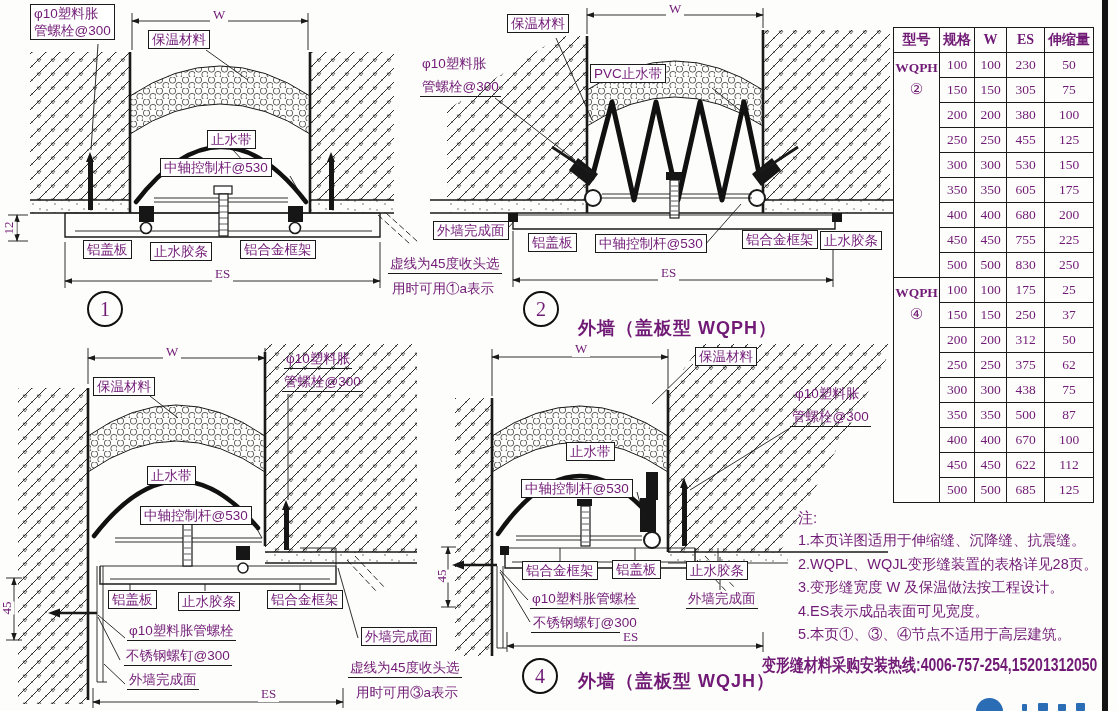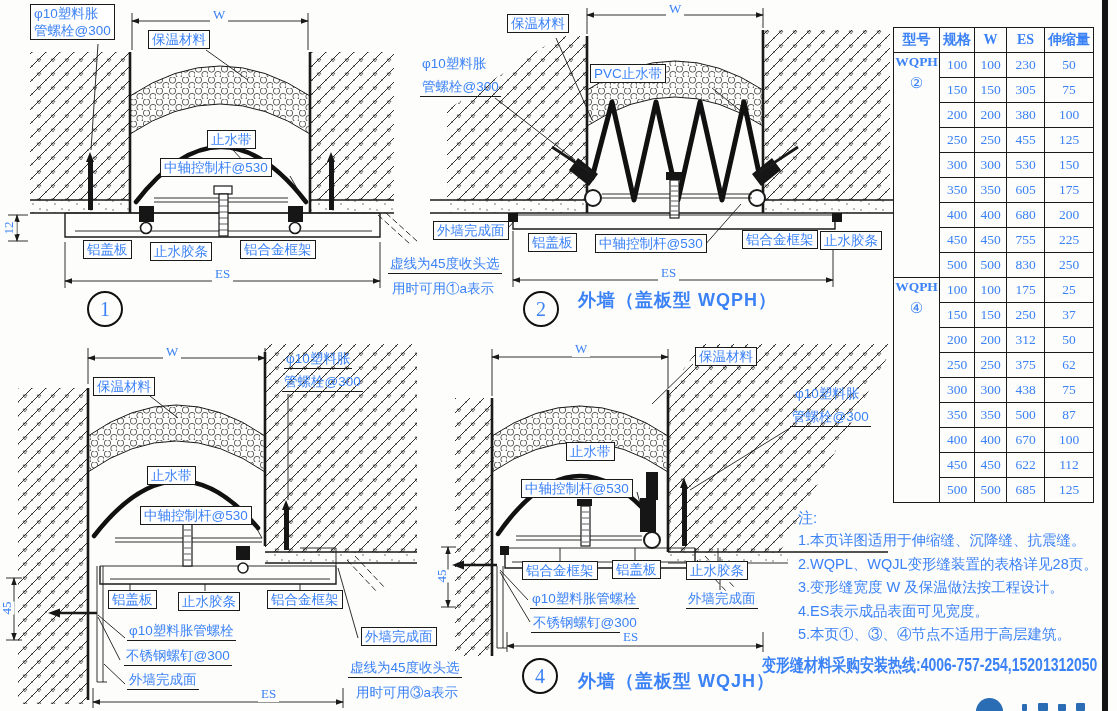--- a/index.html
+++ b/index.html
@@ -1,17 +1,17 @@
 <!DOCTYPE html>
 <html><head>
 <meta charset="utf-8">
 <style>
   html,body{margin:0;padding:0;background:#888;}
   .sheet{position:relative;width:1117px;height:711px;background:#fdfdfb;overflow:hidden;
-         font-family:"Liberation Sans",sans-serif;color:#3b82f6;}
+         font-family:"Liberation Sans",sans-serif;color:#701a75;}
   .linework{position:absolute;left:0;top:0;}
   
   .lbl{position:absolute;border:1px solid #1a1a1a;background:#fff;padding:0 3px;
        font-size:13.5px;line-height:17px;white-space:nowrap;}
   
   .txt{position:absolute;font-size:13.5px;line-height:17px;white-space:nowrap;background:transparent;}
   .u{border-bottom:1px solid #1a1a1a;padding:0 2px 1px 2px;}
   .dim{position:absolute;font-family:"Liberation Serif",serif;font-size:13px;
        background:#fdfdfb;padding:0 3px;white-space:nowrap;}
   .vdim{position:absolute;font-family:"Liberation Serif",serif;font-size:13px;
@@ -21,21 +21,21 @@
         font-family:"Liberation Serif",serif;font-size:20px;background:#fdfdfb;}
   .dtitle{position:absolute;font-size:18px;font-weight:bold;letter-spacing:1px;white-space:nowrap;}
   .notes{position:absolute;left:798px;top:506px;width:312px;font-size:14.5px;line-height:23.4px;white-space:nowrap;}
   .notes .nt{font-size:15px;}
   
   .spec-wrap{position:absolute;left:893px;top:27px;}
   table.spec{border-collapse:collapse;table-layout:fixed;font-family:"Liberation Serif",serif;}
   table.spec th,table.spec td{border:1px solid #1a1a1a;text-align:center;padding:0;
         font-size:13.5px;height:24px;background:#fdfdfb;}
   table.spec th{font-weight:bold;font-size:14px;}
-  table.spec td.model{vertical-align:top;font-weight:bold;padding-top:1px;}
+  table.spec td.model{vertical-align:top;font-weight:bold;padding-top:7px;}
   table.spec td.model .ref{font-weight:normal;font-size:15px;margin-top:4px;}
   .hotline{position:absolute;left:762px;top:653px;font-size:17.5px;font-weight:bold;
            white-space:nowrap;transform:scaleX(.8);transform-origin:left top;letter-spacing:0;}
   .border-bar{position:absolute;left:1102px;top:0;width:6px;height:711px;background:#141414;}
   .logo-circle{position:absolute;left:976px;top:698px;width:27px;height:27px;border-radius:50%;}
   .logo-mark{position:absolute;border-radius:1px;}
 </style>
 </head>
 <body>
 
@@ -221,21 +221,21 @@
   <div class="txt u" style="left:420px;top:78px;">管螺栓@300</div>
   <div class="lbl" style="left:433px;top:221px;">外墙完成面</div>
   <div class="txt u" style="left:388px;top:255px;">虚线为45度收头选</div>
   <div class="txt" style="left:392px;top:280px;">用时可用①a表示</div>
   <div class="lbl" style="left:528px;top:233px;">铝盖板</div>
   <div class="lbl" style="left:595px;top:234px;">中轴控制杆@530</div>
   <div class="lbl" style="left:742px;top:230px;">铝合金框架</div>
   <div class="lbl" style="left:820px;top:231px;">止水胶条</div>
   <div class="dim" style="left:658px;top:265px;">ES</div>
   <div class="circ" style="left:523px;top:291px;">2</div>
-  <div class="dtitle" style="left:578px;top:288px;">外墙（盖板型 WQPH）</div>
+  <div class="dtitle" style="left:578px;top:316px;">外墙（盖板型 WQPH）</div>
 
   <div class="dim" style="left:163px;top:344px;">W</div>
   <div class="lbl" style="left:93px;top:377px;">保温材料</div>
   <div class="txt u" style="left:284px;top:350px;">φ10塑料胀</div>
   <div class="txt u" style="left:282px;top:373px;">管螺栓@300</div>
   <div class="lbl" style="left:147px;top:466px;">止水带</div>
   <div class="lbl" style="left:140px;top:506px;">中轴控制杆@530</div>
   <div class="vdim" style="left:0px;top:600px;">45</div>
   <div class="lbl" style="left:108px;top:590px;">铝盖板</div>
   <div class="lbl" style="left:178px;top:592px;">止水胶条</div>

